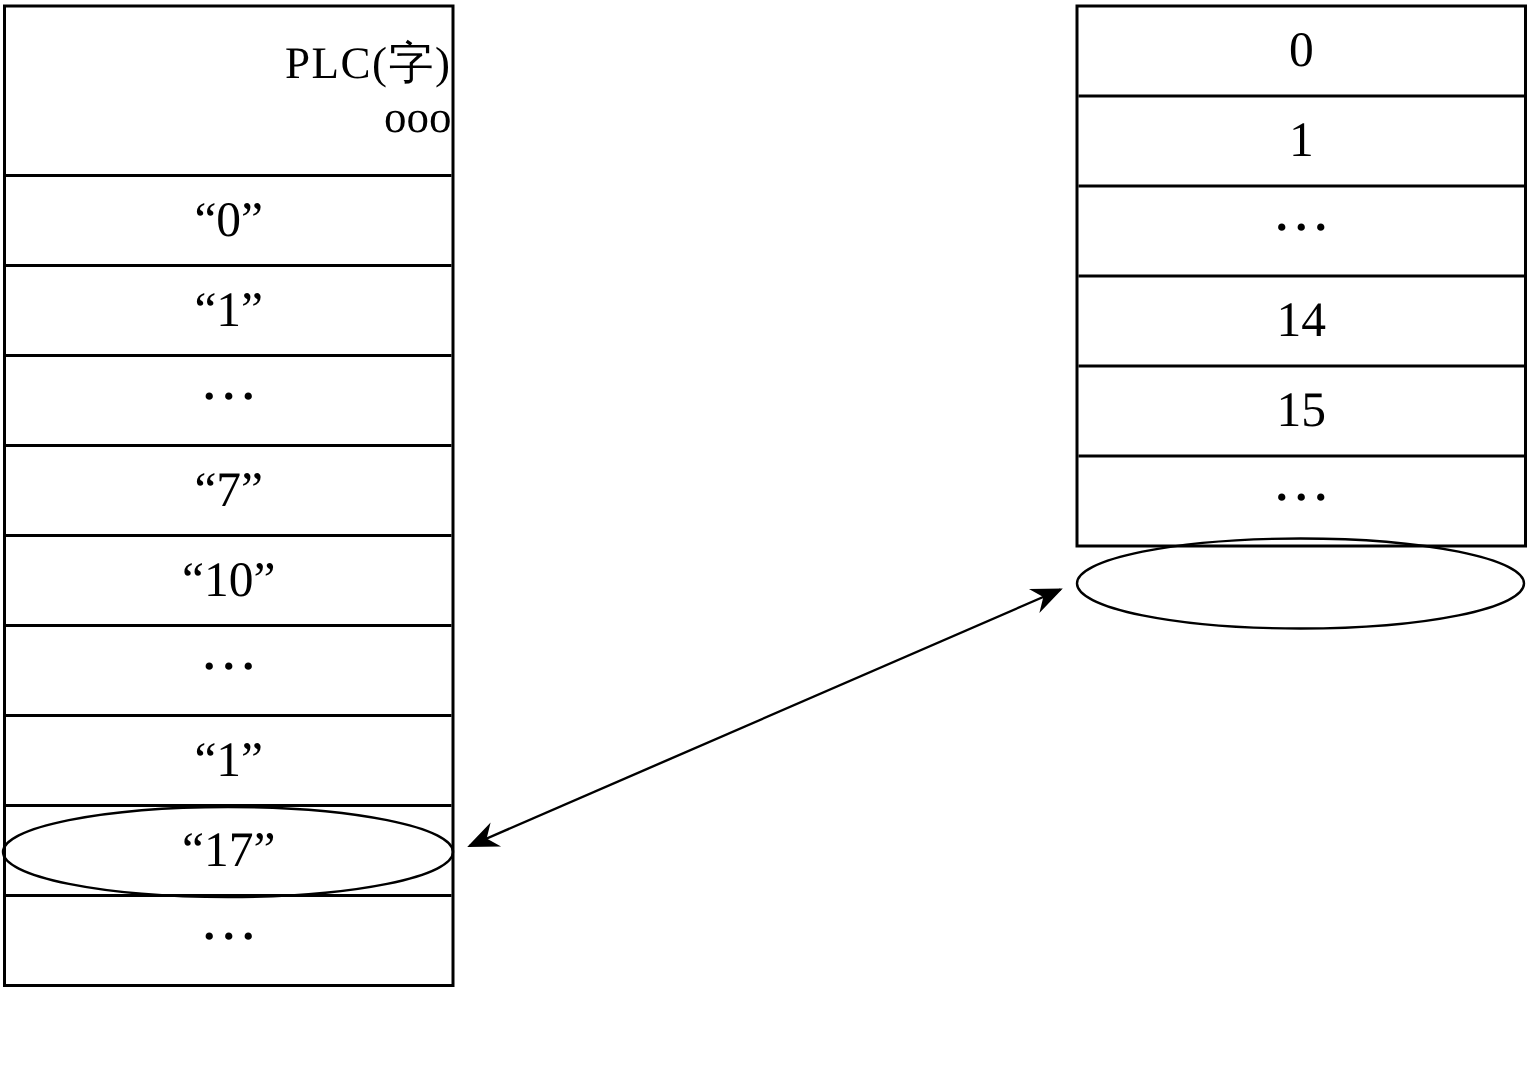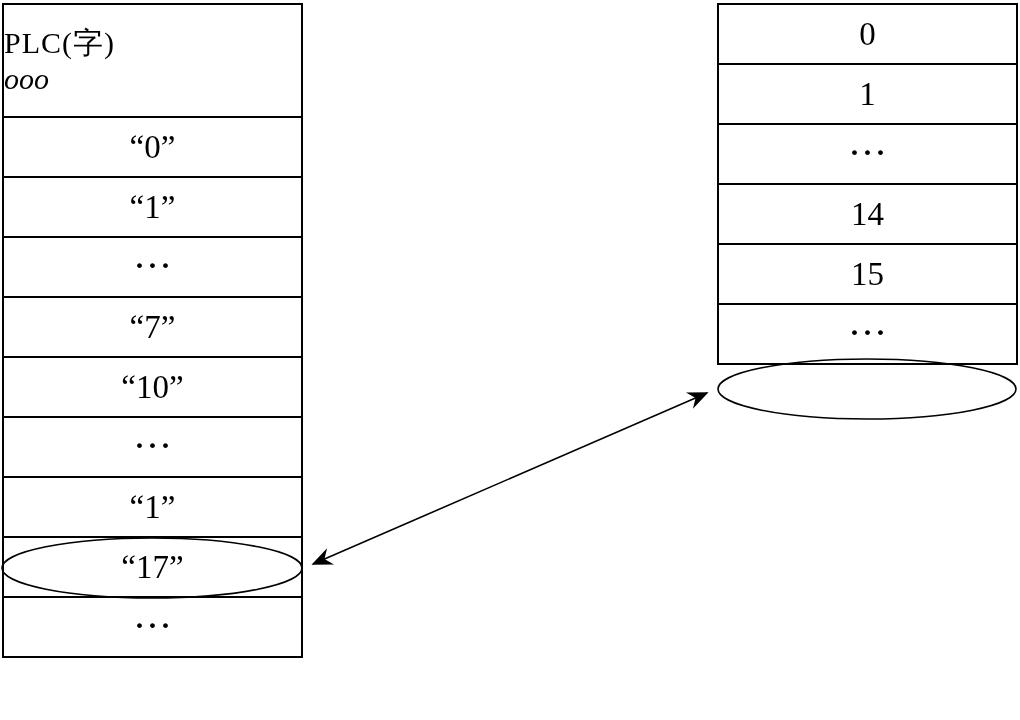--- a/index.html
+++ b/index.html
@@ -23,33 +23,32 @@
     border: 2px solid #000000;
     background: #ffffff;
   }
   .dtable.left  { left: 2px; }
   .dtable.right { left: 717px; }
   .thead {
     height: 111px;
     border-bottom: 2px solid #000000;
     display: flex;
     flex-direction: column;
-    align-items: flex-start;
+    align-items: flex-end;
     justify-content: center;
     gap: 2px;
   }
   .thead .t1 {
     font-size: 30px;
     line-height: 34px;
     letter-spacing: 1px;
   }
   .thead .t2 {
     font-size: 30px;
     line-height: 34px;
-    font-style: italic;
   }
   .trow {
     height: 58px;
     border-bottom: 2px solid #000000;
     display: flex;
     align-items: center;
     justify-content: center;
     font-size: 33px;
   }
   .trow:last-child { border-bottom: none; }

